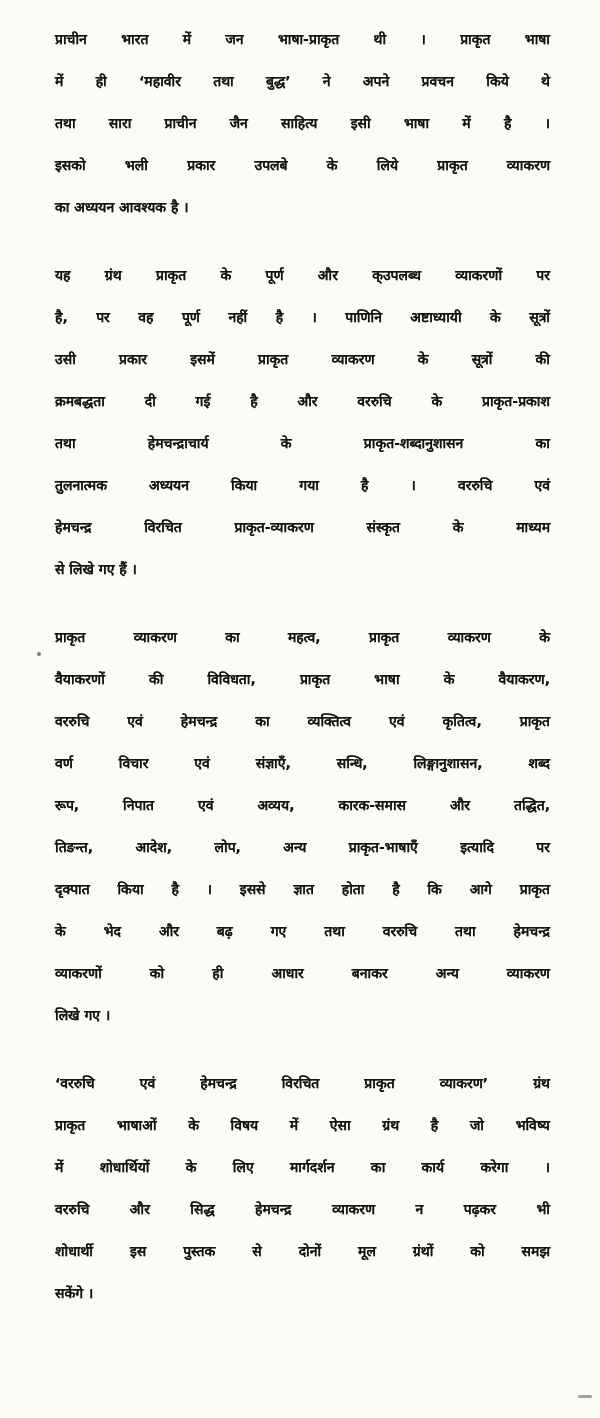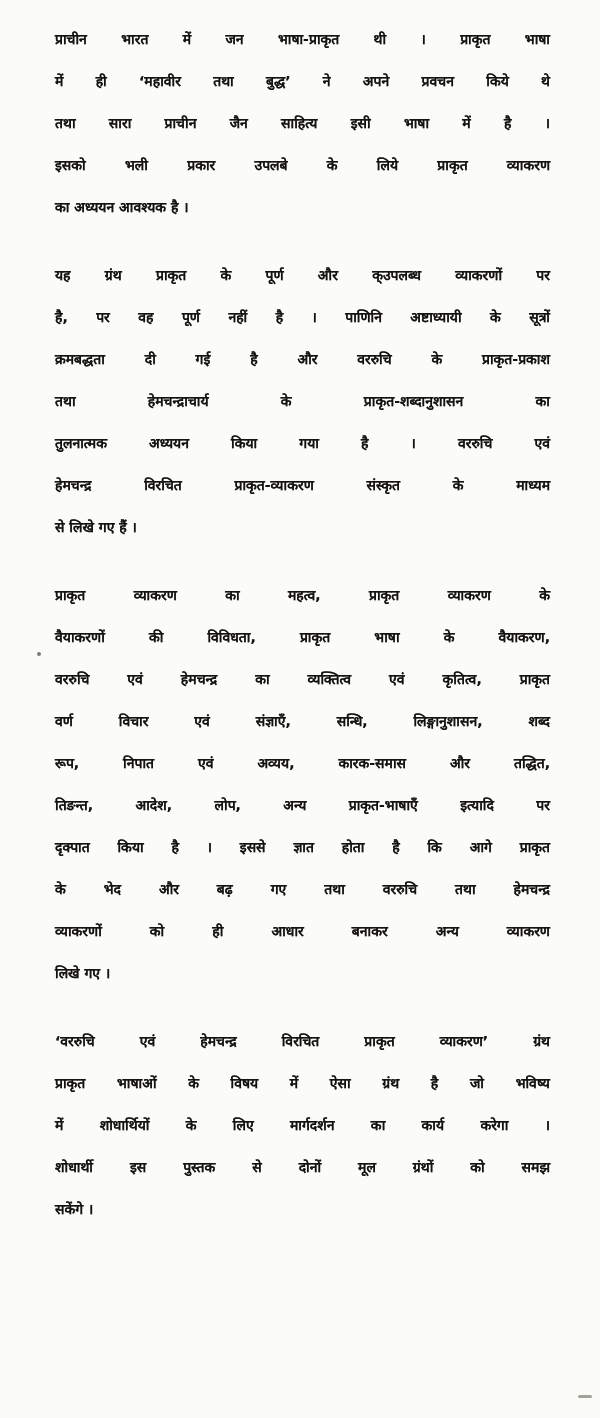--- a/index.html
+++ b/index.html
@@ -67,20 +67,21 @@
       <p class="para">
         <span class="line">प्राचीन भारत में जन भाषा-प्राकृत थी । प्राकृत भाषा</span>
         <span class="line">में ही ‘महावीर तथा बुद्ध’ ने अपने प्रवचन किये थे</span>
         <span class="line">तथा सारा प्राचीन जैन साहित्य इसी भाषा में है ।</span>
         <span class="line">इसको भली प्रकार उपलबे के लिये प्राकृत व्याकरण</span>
         <span class="line last">का अध्ययन आवश्यक है ।</span>
       </p>
       <p class="para">
         <span class="line">यह ग्रंथ प्राकृत के पूर्ण और क्उपलब्ध  व्याकरणों पर</span>
         <span class="line">है, पर वह पूर्ण नहीं है । पाणिनि अष्टाध्यायी के सूत्रों</span>
+        <span class="line">उसी प्रकार इसमें प्राकृत व्याकरण के सूत्रों की</span>
         <span class="line">क्रमबद्धता दी गई है और वररुचि के प्राकृत-प्रकाश</span>
         <span class="line">तथा हेमचन्द्राचार्य के प्राकृत-शब्दानुशासन का</span>
         <span class="line">तुलनात्मक अध्ययन किया गया है । वररुचि एवं</span>
         <span class="line">हेमचन्द्र विरचित प्राकृत-व्याकरण संस्कृत के माध्यम</span>
         <span class="line last">से लिखे गए हैं ।</span>
       </p>
       <p class="para">
         <span class="line">प्राकृत व्याकरण का महत्व, प्राकृत व्याकरण के</span>
         <span class="line">वैयाकरणों की विविधता, प्राकृत भाषा के वैयाकरण,</span>
         <span class="line">वररुचि एवं हेमचन्द्र का व्यक्तित्व एवं कृतित्व, प्राकृत</span>
@@ -89,17 +90,18 @@
         <span class="line">तिङन्त, आदेश, लोप, अन्य प्राकृत-भाषाएँ इत्यादि पर</span>
         <span class="line">दृक्पात किया है । इससे ज्ञात होता है कि आगे प्राकृत</span>
         <span class="line">के भेद और बढ़ गए तथा वररुचि तथा हेमचन्द्र</span>
         <span class="line">व्याकरणों को ही आधार बनाकर अन्य व्याकरण</span>
         <span class="line last">लिखे गए ।</span>
       </p>
       <p class="para">
         <span class="line">‘वररुचि एवं हेमचन्द्र विरचित प्राकृत व्याकरण’ ग्रंथ</span>
         <span class="line">प्राकृत भाषाओं के विषय में ऐसा ग्रंथ है जो भविष्य</span>
         <span class="line">में शोधार्थियों के लिए मार्गदर्शन का कार्य करेगा ।</span>
+        <span class="line">वररुचि और सिद्ध हेमचन्द्र व्याकरण न पढ़कर भी</span>
         <span class="line">शोधार्थी इस पुस्तक से दोनों मूल ग्रंथों को समझ</span>
         <span class="line last">सकेंगे ।</span>
       </p>
     </main>
 </div>
 
 </body></html>

